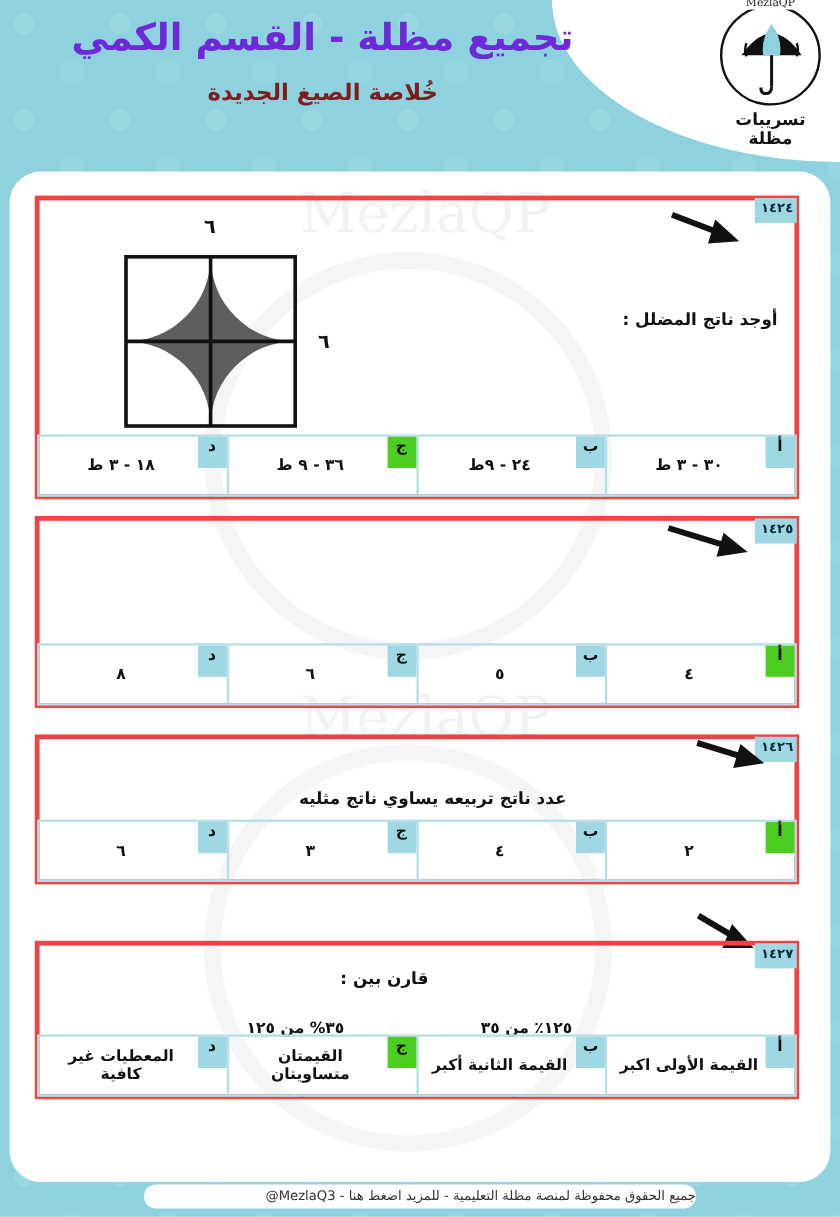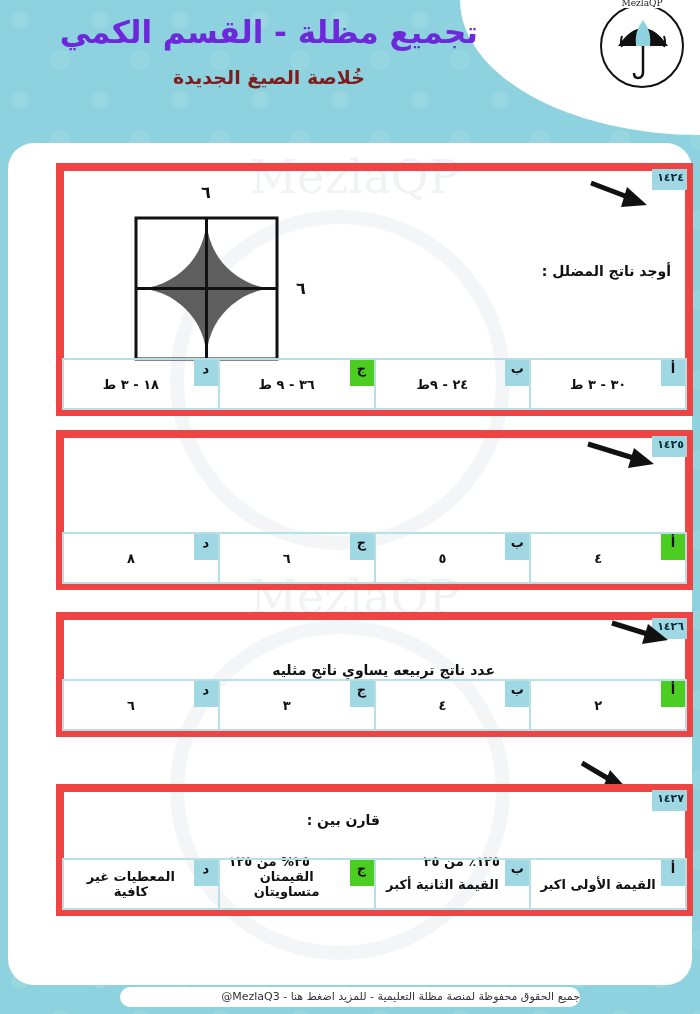--- a/index.html
+++ b/index.html
@@ -65,21 +65,21 @@
     position: absolute; left: 0; width: 340px; height: 340px; border-radius: 50%;
     border: 14px solid rgba(200,210,212,0.22);
   }
   .watermark .txt {
     position: absolute; left: 80px; font-family: "DejaVu Serif", serif;
     font-size: 46px; color: rgba(200,210,212,0.28);
   }
 
   .card {
     position: absolute; left: 29px; width: 637px;
-    border: 8px solid #ef4444; background: transparent; margin-left: 27px;
+    border: 4px solid #ef4444; background: transparent;
   }
   .q-number {
     position: absolute; right: -2px; top: -2px;
     background: #9fd8e2; padding: 2px 3px 6px 5px;
     font-size: 11px; font-weight: bold; color: #0a2a3a;
     direction: rtl;
   }
   .arrow { position: absolute; }
   .q-text {
     position: absolute; font-size: 14px; font-weight: bold; direction: rtl; white-space: nowrap;
@@ -124,20 +124,21 @@
       <span class="logo-brand">MezlaQP</span>
       <svg width="58" height="64" viewBox="0 0 58 64">
         <path d="M4 30 Q29 -6 54 30 Z" fill="#111"></path>
         <path d="M29 4 Q20 16 22 30 L36 30 Q38 16 29 4 Z" fill="#8dd2de"></path>
         <path d="M8 20 Q6 26 8 31" stroke="#111" stroke-width="2" fill="none"></path>
         <path d="M50 20 Q52 26 50 31" stroke="#111" stroke-width="2" fill="none"></path>
         <line x1="29" y1="30" x2="29" y2="56" stroke="#111" stroke-width="2.5"></line>
         <path d="M29 56 Q29 62 24 62 Q20 62 20 57" stroke="#111" stroke-width="2.5" fill="none"></path>
       </svg>
     </div>
+    <div class="logo-caption">تسريبات مظلة</div>
   </div>
 </div>
 
 <div class="panel"></div>
 
 <div class="watermark">
   <div class="txt" style="top:0">MezlaQP</div>
   <div class="ring" style="top:60px"></div>
   <div class="txt" style="top:420px">MezlaQP</div>
   <div class="ring" style="top:470px"></div>

